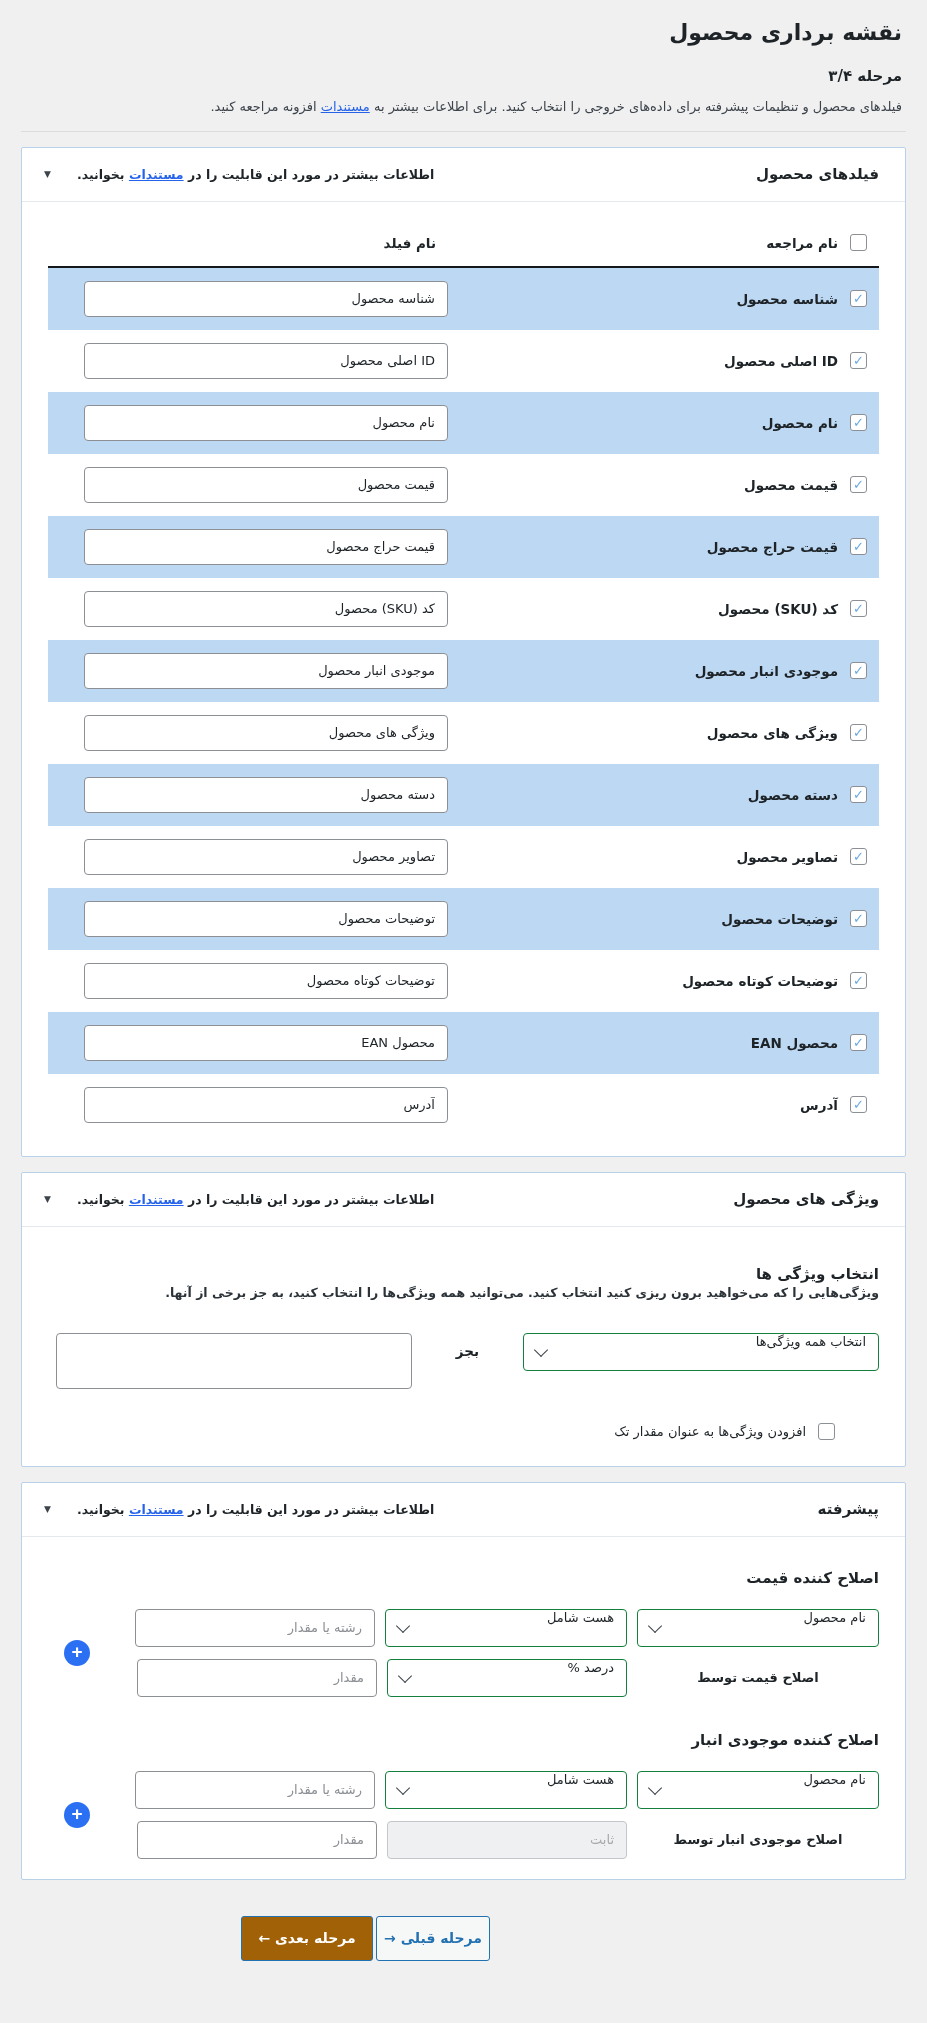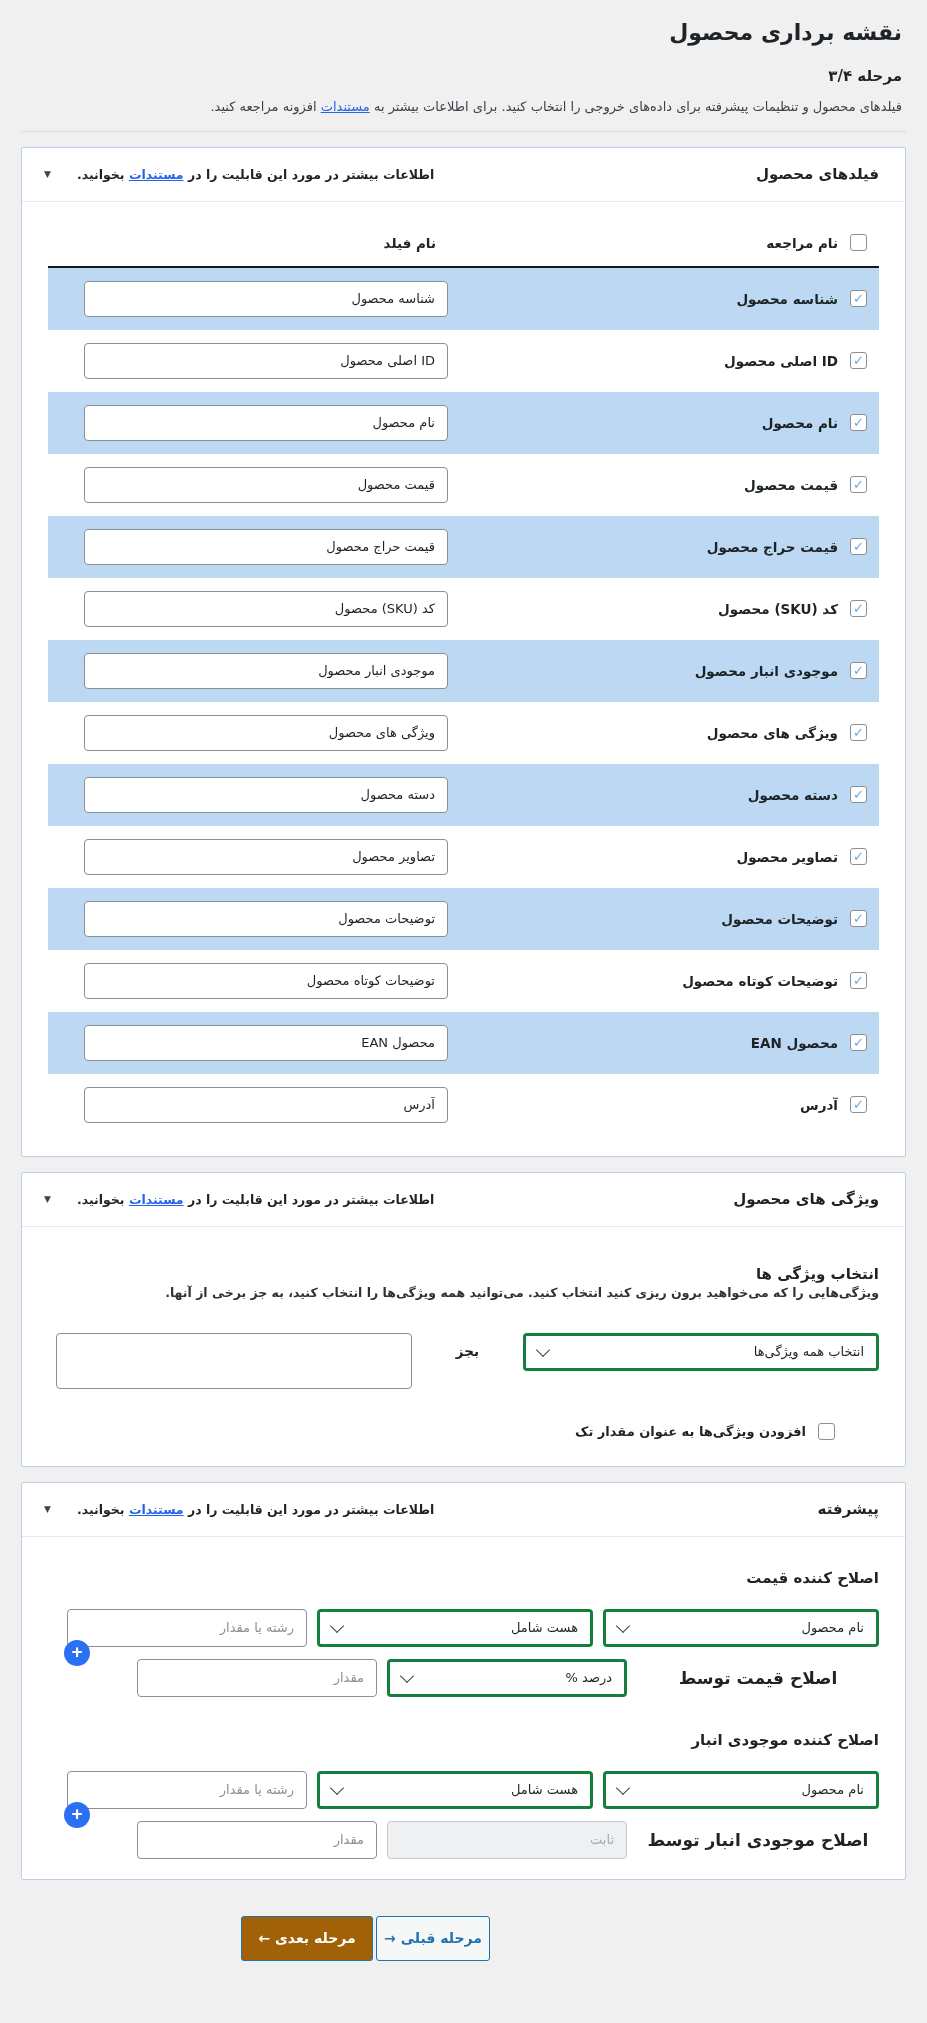--- a/index.html
+++ b/index.html
@@ -49,48 +49,48 @@
     width:100%; height:36px; box-sizing:border-box;
     border:1px solid #8c8f94; border-radius:4px; background:#fff;
     padding:0 12px; font-size:13px; font-family:inherit; color:#1d2327;
     text-align:right; direction:rtl; outline:none;
   }
   input.txt::placeholder { color:#8c8f94; opacity:1; }
 
   
   .select {
     position:relative; height:38px; box-sizing:border-box;
-    border:3px solid #15803d; border-radius:4px; background:#fff;
-    display:flex; align-items:center; padding:0 12px 0 32px;
+    border:1px solid #15803d; border-radius:4px; background:#fff;
+    display:flex; align-items:flex-start; padding:0 12px 0 32px;
     font-size:13px; cursor:pointer;
   }
   .chev {
     position:absolute; left:12px; top:50%;
     width:9px; height:9px;
     border-left:1.6px solid #3c434a; border-bottom:1.6px solid #3c434a;
     transform:translateY(-70%) rotate(-45deg);
   }
 
   
   .section-heading { font-size:15px; font-weight:700; margin-top:20px; }
   .attr-desc { font-size:12.5px; font-weight:700; color:#2c3338; line-height:1.6; }
   .attr-controls { display:flex; align-items:flex-start; gap:44px; margin-top:30px; }
   .attr-select { width:356px; flex:none; }
   .except-label { font-size:13.5px; font-weight:700; padding-top:10px; }
   .attr-box { width:356px; height:56px; box-sizing:border-box; border:1px solid #8c8f94; border-radius:4px; background:#fff; }
-  .attr-single { display:flex; align-items:center; gap:12px; margin:34px 44px 6px 0; font-size:13px; font-weight:700; }
+  .attr-single { display:flex; align-items:center; gap:12px; margin:34px 44px 6px 0; font-size:13px; font-weight:400; }
 
   
   .adv-heading-1 { font-size:15px; font-weight:700; margin-top:14px; }
   .adv-heading-2 { font-size:15px; font-weight:700; margin-top:34px; }
   .mod-group { position:relative; margin-top:22px; }
   .mod-row { display:flex; align-items:center; gap:10px; }
   .mod-row + .mod-row { margin-top:12px; }
-  .mod-cell { width:276px; flex:none; }
-  .mod-label { width:242px; flex:none; text-align:center; font-size:17px; font-weight:700; }
+  .mod-cell { width:242px; flex:none; }
+  .mod-label { width:242px; flex:none; text-align:center; font-size:13px; font-weight:700; }
   input.mod-input { height:38px; }
   input.dis { background:#eef0f1; color:#a7aaad; border-color:#c3c6ca; }
   .plus-btn {
     position:absolute; left:16px; top:50%; transform:translateY(-50%);
     width:26px; height:26px; border-radius:50%;
     background:#2b6ff2; color:#fff; border:none; cursor:pointer;
     display:flex; align-items:center; justify-content:center;
     font-size:19px; font-weight:700; line-height:1; padding:0 0 2px;
   }
 

